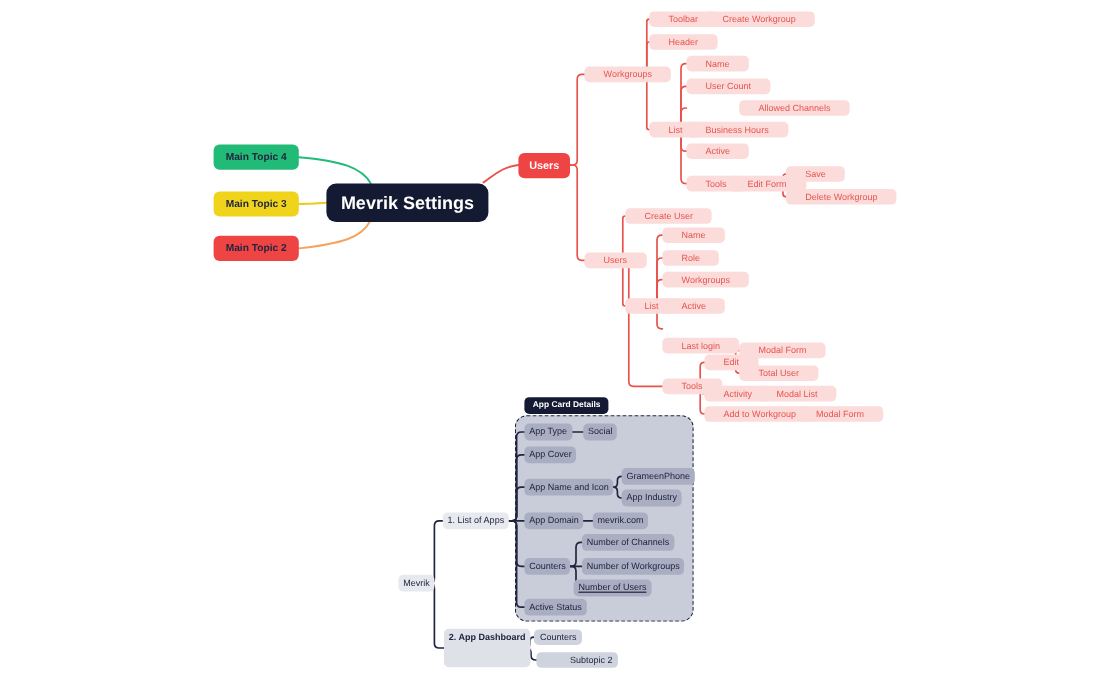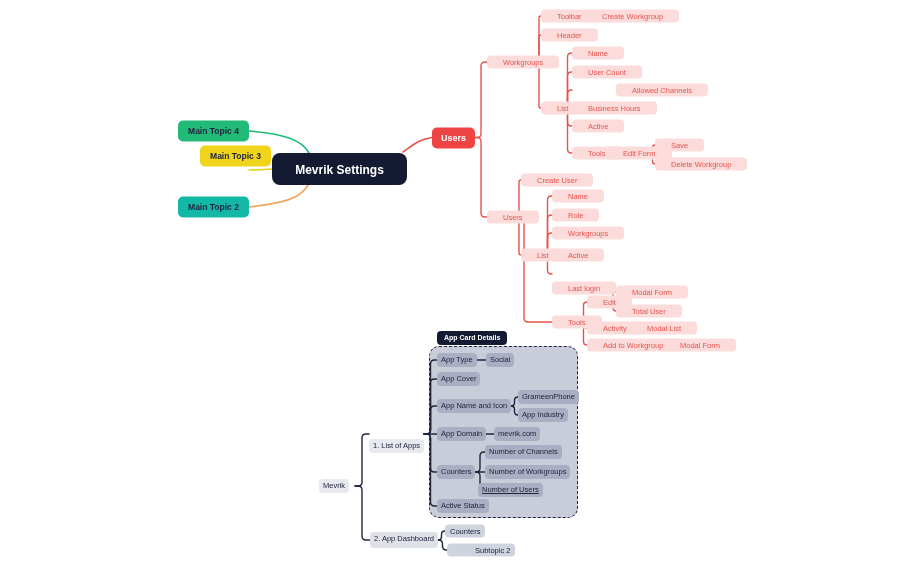--- a/index.html
+++ b/index.html
@@ -19,42 +19,42 @@
   
   .gray{
     background:#a9aec2;color:#20253f;font-size:7.5px;font-weight:400;
     height:14px;line-height:14px;padding:0 4px;border-radius:4px;
   }
   .light{
     background:#e8e9ef;color:#20253f;font-size:7.5px;font-weight:400;
     height:14px;line-height:14px;padding:0 4px;border-radius:4px;
   }
   .mid{
-    background:#dfe1e9;color:#20253f;font-size:7.5px;font-weight:400;
-    height:16px;line-height:14px;padding:0 4px;border-radius:4px;
+    background:#dfe1e9;color:#20253f;font-size:7.5px;font-weight:700;
+    height:32px;line-height:14px;padding:0 4px;border-radius:4px;
   }
   .midlight{
     background:#cfd3de;color:#20253f;font-size:7.5px;font-weight:400;
     height:13px;line-height:13px;padding:0 5px;border-radius:4px;
   }
   .dark-label{
     background:#151a33;color:#ffffff;font-size:7px;font-weight:700;
     height:14px;line-height:14px;padding:0 7px;border-radius:4px;z-index:4;
   }
   .root{
-    background:#151a33;color:#ffffff;font-size:12px;font-weight:700;
+    background:#151a33;color:#ffffff;font-size:15px;font-weight:700;
     width:135px;height:32px;line-height:34px;text-align:center;border-radius:8px;
   }
   .topic{
     width:71px;height:21px;line-height:21px;text-align:center;
     font-size:8.5px;font-weight:700;color:#20253f;border-radius:5px;
   }
   .t-green{background:#22ba77;}
   .t-yellow{background:#f0d41c;}
-  .t-orange{background:#14b8a6;}
+  .t-orange{background:#ef4444;}
   .red-node{
     background:#ef4444;color:#ffffff;font-size:9px;font-weight:700;
     height:21px;line-height:21px;padding:0 9px;border-radius:5px;
   }
   .group-box{
     position:absolute;left:429px;top:346px;width:149px;height:172px;
     background:#c9cdd9;border:1.6px dashed #20253f;border-radius:10px;
     z-index:1;box-sizing:border-box;
   }
   #wires{position:absolute;left:0;top:0;z-index:2;}
@@ -114,21 +114,21 @@
       <path d="M438,540 L438,540 Q441.5,540 441.5,536.5 L441.5,534.5 Q441.5,531 445,531 L445,531" fill="none" stroke="#20253f" stroke-width="1.4" stroke-linecap="round"></path>
       <path d="M438,540 L438.5,540 Q442.5,540 442.5,544 L442.5,546 Q442.5,550 446.5,550 L447,550" fill="none" stroke="#20253f" stroke-width="1.4" stroke-linecap="round"></path>
       <path d="M249,131 C285,134 302,140 309,153" fill="none" stroke="#22ba77" stroke-width="1.6" stroke-linecap="round"></path>
       <path d="M249,170 C258,170 264,169.5 272,169" fill="none" stroke="#e8cd1a" stroke-width="1.6" stroke-linecap="round"></path>
       <path d="M249,207 C285,203 301,198 308,185" fill="none" stroke="#f3a55f" stroke-width="1.6" stroke-linecap="round"></path>
       <path d="M403,152 C413,145 419,139 432,137.5" fill="none" stroke="#e8524b" stroke-width="1.6" stroke-linecap="round"></path>
     </svg>
 
 <div class="node root" style="left: 272px; top: 169px;">Mevrik Settings</div>
     <div class="node topic t-green" style="left: 178px; top: 131px;">Main Topic 4</div>
-    <div class="node topic t-yellow" style="left: 178px; top: 156px; margin-left: 22px;">Main Topic 3</div>
+    <div class="node topic t-yellow" style="left: 178px; top: 170px;">Main Topic 3</div>
     <div class="node topic t-orange" style="left: 178px; top: 207px;">Main Topic 2</div>
     <div class="node red-node" style="left: 432px; top: 137.5px;">Users</div>
     <div class="node pink" style="left: 487px; top: 62px;">Workgroups</div>
     <div class="node pink" style="left: 541px; top: 16px;">Toolbar</div>
     <div class="node pink" style="left: 586px; top: 16px;">Create Workgroup</div>
     <div class="node pink" style="left: 541px; top: 35px;">Header</div>
     <div class="node pink" style="left: 541px; top: 108px;">List</div>
     <div class="node pink" style="left: 572px; top: 53px;">Name</div>
     <div class="node pink" style="left: 572px; top: 72px;">User Count</div>
     <div class="node pink" style="left: 572px; top: 90px; margin-left: 44px;">Allowed Channels</div>
@@ -147,22 +147,22 @@
     <div class="node pink" style="left: 552px; top: 255px;">Active</div>
     <div class="node pink" style="left: 552px; top: 288px;">Last login</div>
     <div class="node pink" style="left: 552px; top: 322px;">Tools</div>
     <div class="node pink" style="left: 587px; top: 302px;">Edit</div>
     <div class="node pink" style="left: 616px; top: 292px;">Modal Form</div>
     <div class="node pink" style="left: 616px; top: 311px;">Total User</div>
     <div class="node pink" style="left: 587px; top: 328px;">Activity</div>
     <div class="node pink" style="left: 631px; top: 328px;">Modal List</div>
     <div class="node pink" style="left: 587px; top: 345px;">Add to Workgroup</div>
     <div class="node pink" style="left: 664px; top: 345px;">Modal Form</div>
-    <div class="node light" style="left: 319px; top: 486px;">Mevrik</div>
-    <div class="node light" style="left: 369px; top: 434px; margin-top: 12px;">1. List of Apps</div>
+    <div class="node light" style="left: 332px; top: 486px;">Mevrik</div>
+    <div class="node light" style="left: 369px; top: 434px;">1. List of Apps</div>
     <div class="node dark-label" style="left: 437px; top: 338px;">App Card Details</div>
     <div class="node gray" style="left: 437px; top: 360px;">App Type</div>
     <div class="node gray" style="left: 486px; top: 360px;">Social</div>
     <div class="node gray" style="left: 437px; top: 379px;">App Cover</div>
     <div class="node gray" style="left: 437px; top: 406px;">App Name and Icon</div>
     <div class="node gray" style="left: 518px; top: 397px;">GrameenPhone</div>
     <div class="node gray" style="left: 518px; top: 415px;">App Industry</div>
     <div class="node gray" style="left: 437px; top: 434px;">App Domain</div>
     <div class="node gray" style="left: 494px; top: 434px;">mevrik.com</div>
     <div class="node gray" style="left: 437px; top: 472px;">Counters</div>

